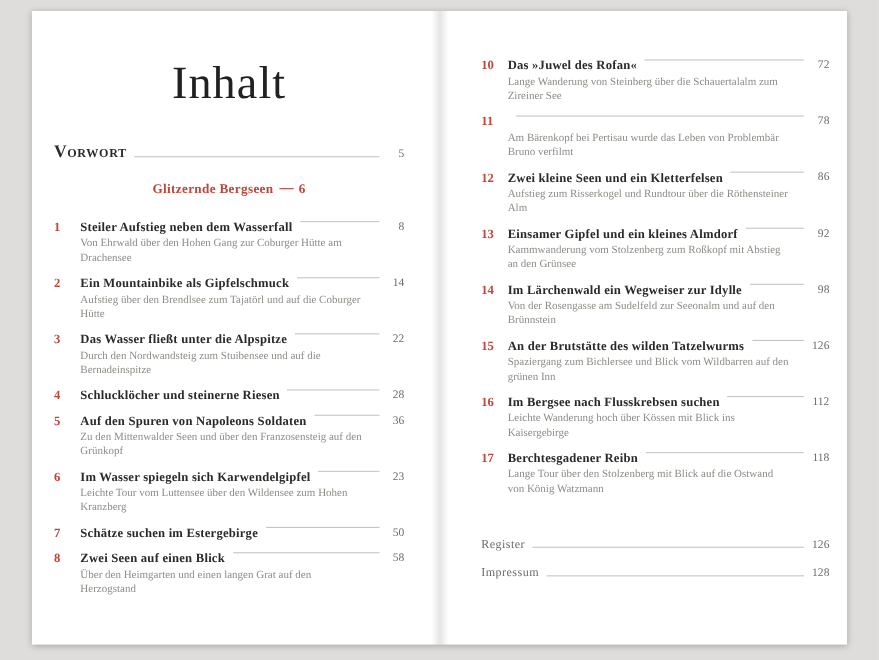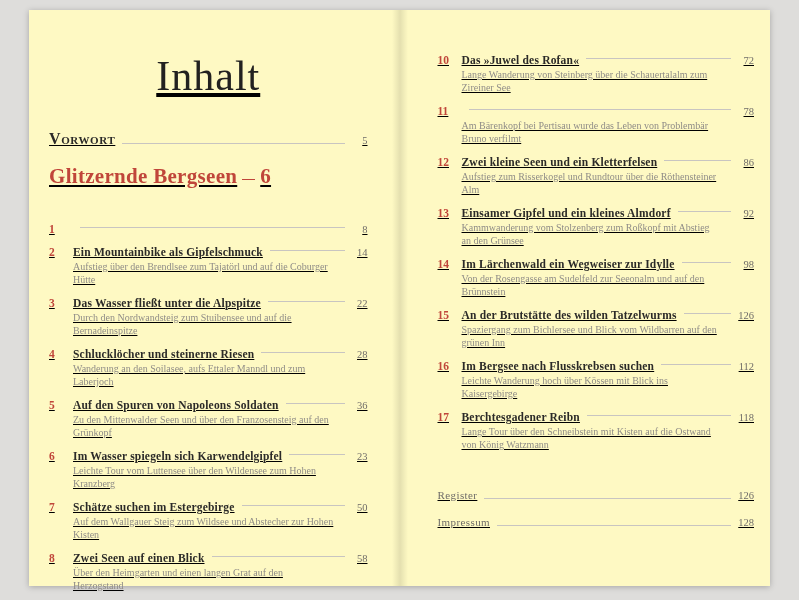--- a/index.html
+++ b/index.html
@@ -6,24 +6,23 @@
   html,body { width:799px; height:600px; }
   body {
     background:#dedddb;
     font-family:"Liberation Serif", serif;
     overflow:hidden;
   }
   .spread {
     position:relative;
     width:741px; height:576px;
     margin:10px auto 14px auto;
-    background:#fef9c3;
+    background:#ffffff;
     box-shadow:0 1px 6px rgba(0,0,0,0.25);
     display:flex;
-    text-decoration:underline;
   }
   .fold {
     position:absolute; top:0; bottom:0; left:50%;
     width:16px; margin-left:-8px;
     background:linear-gradient(to right, rgba(0,0,0,0) 0%, rgba(0,0,0,0.10) 50%, rgba(0,0,0,0) 100%);
     pointer-events:none;
   }
   .page { width:50%; height:100%; }
   .page.left  { padding:24px 32px 0 20px; }
   .page.right { padding:44px 16px 0 38px; }
@@ -54,36 +53,36 @@
   .vorwort-row { margin-bottom:16px; }
   .vorwort-label {
     font-weight:bold;
     font-variant:small-caps;
     letter-spacing:0.6px;
     font-size:16px;
     color:#2b2a28;
   }
 
   .section-heading {
-    text-align:left;
-    margin:2px 0 34px 0;
+    text-align:center;
+    margin:2px 0 22px 0;
     color:var(--color-accent, #c0463a);
     font-weight:bold;
-    font-size:21px;
+    font-size:12px;
     letter-spacing:0.3px;
   }
   .section-sep {
     display:inline-block;
     width:13px;
     border-bottom:1.5px solid var(--color-accent, #c0463a);
     margin:0 5px 3px 5px;
   }
 
   .entry { margin-bottom:11px; }
-  .entry-head { display:flex; align-items:center; }
+  .entry-head { display:flex; align-items:flex-start; }
   .num {
     flex:0 0 24px;
     color:var(--color-accent, #c0463a);
     font-weight:bold;
     font-size:11.5px;
   }
   .etitle {
     font-weight:bold;
     color:#2b2a28;
     font-size:11.5px;
@@ -122,23 +121,25 @@
 
     <div class="section-heading">
       <span>Glitzernde Bergseen</span><span class="section-sep"></span><span>6</span>
     </div>
 
     <div>
 
         <div class="entry">
           <div class="entry-head">
             <span class="num">1</span>
+            <span class="etitle">Steiler Aufstieg neben dem Wasserfall</span>
             <span class="leader"></span>
             <span class="pagenum">8</span>
           </div>
+          <div class="entry-sub">Von Ehrwald über den Hohen Gang zur Coburger Hütte am Drachensee</div>
         </div>
 
         <div class="entry">
           <div class="entry-head">
             <span class="num">2</span>
             <span class="etitle">Ein Mountainbike als Gipfelschmuck</span>
             <span class="leader"></span>
             <span class="pagenum">14</span>
           </div>
           <div class="entry-sub">Aufstieg über den Brendlsee zum Tajatörl und auf die Coburger Hütte</div>
@@ -154,21 +155,20 @@
           <div class="entry-sub">Durch den Nordwandsteig zum Stuibensee und auf die Bernadeinspitze</div>
         </div>
 
         <div class="entry">
           <div class="entry-head">
             <span class="num">4</span>
             <span class="etitle">Schlucklöcher und steinerne Riesen</span>
             <span class="leader"></span>
             <span class="pagenum">28</span>
           </div>
-          <div class="entry-sub">Wanderung an den Soilasee, aufs Ettaler Manndl und zum Laberjoch</div>
         </div>
 
         <div class="entry">
           <div class="entry-head">
             <span class="num">5</span>
             <span class="etitle">Auf den Spuren von Napoleons Soldaten</span>
             <span class="leader"></span>
             <span class="pagenum">36</span>
           </div>
           <div class="entry-sub">Zu den Mittenwalder Seen und über den Franzosensteig auf den Grünkopf</div>
@@ -184,21 +184,20 @@
           <div class="entry-sub">Leichte Tour vom Luttensee über den Wildensee zum Hohen Kranzberg</div>
         </div>
 
         <div class="entry">
           <div class="entry-head">
             <span class="num">7</span>
             <span class="etitle">Schätze suchen im Estergebirge</span>
             <span class="leader"></span>
             <span class="pagenum">50</span>
           </div>
-          <div class="entry-sub">Auf dem Wallgauer Steig zum Wildsee und Abstecher zur Hohen Kisten</div>
         </div>
 
         <div class="entry">
           <div class="entry-head">
             <span class="num">8</span>
             <span class="etitle">Zwei Seen auf einen Blick</span>
             <span class="leader"></span>
             <span class="pagenum">58</span>
           </div>
           <div class="entry-sub">Über den Heimgarten und einen langen Grat auf den Herzogstand</div>
@@ -279,21 +278,21 @@
           <div class="entry-sub">Leichte Wanderung hoch über Kössen mit Blick ins Kaisergebirge</div>
         </div>
 
         <div class="entry">
           <div class="entry-head">
             <span class="num">17</span>
             <span class="etitle">Berchtesgadener Reibn</span>
             <span class="leader"></span>
             <span class="pagenum">118</span>
           </div>
-          <div class="entry-sub">Lange Tour über den Schneibstein mit Kisten auf die Ostwand von König Watzmann</div>
+          <div class="entry-sub">Lange Tour über den Stolzenberg mit Blick auf die Ostwand von König Watzmann</div>
         </div>
       </div>
 
     <div class="toc-footer">
 
         <div class="row footer-row">
           <span class="footer-label">Register</span>
           <span class="leader"></span>
           <span class="pagenum">126</span>
         </div>

